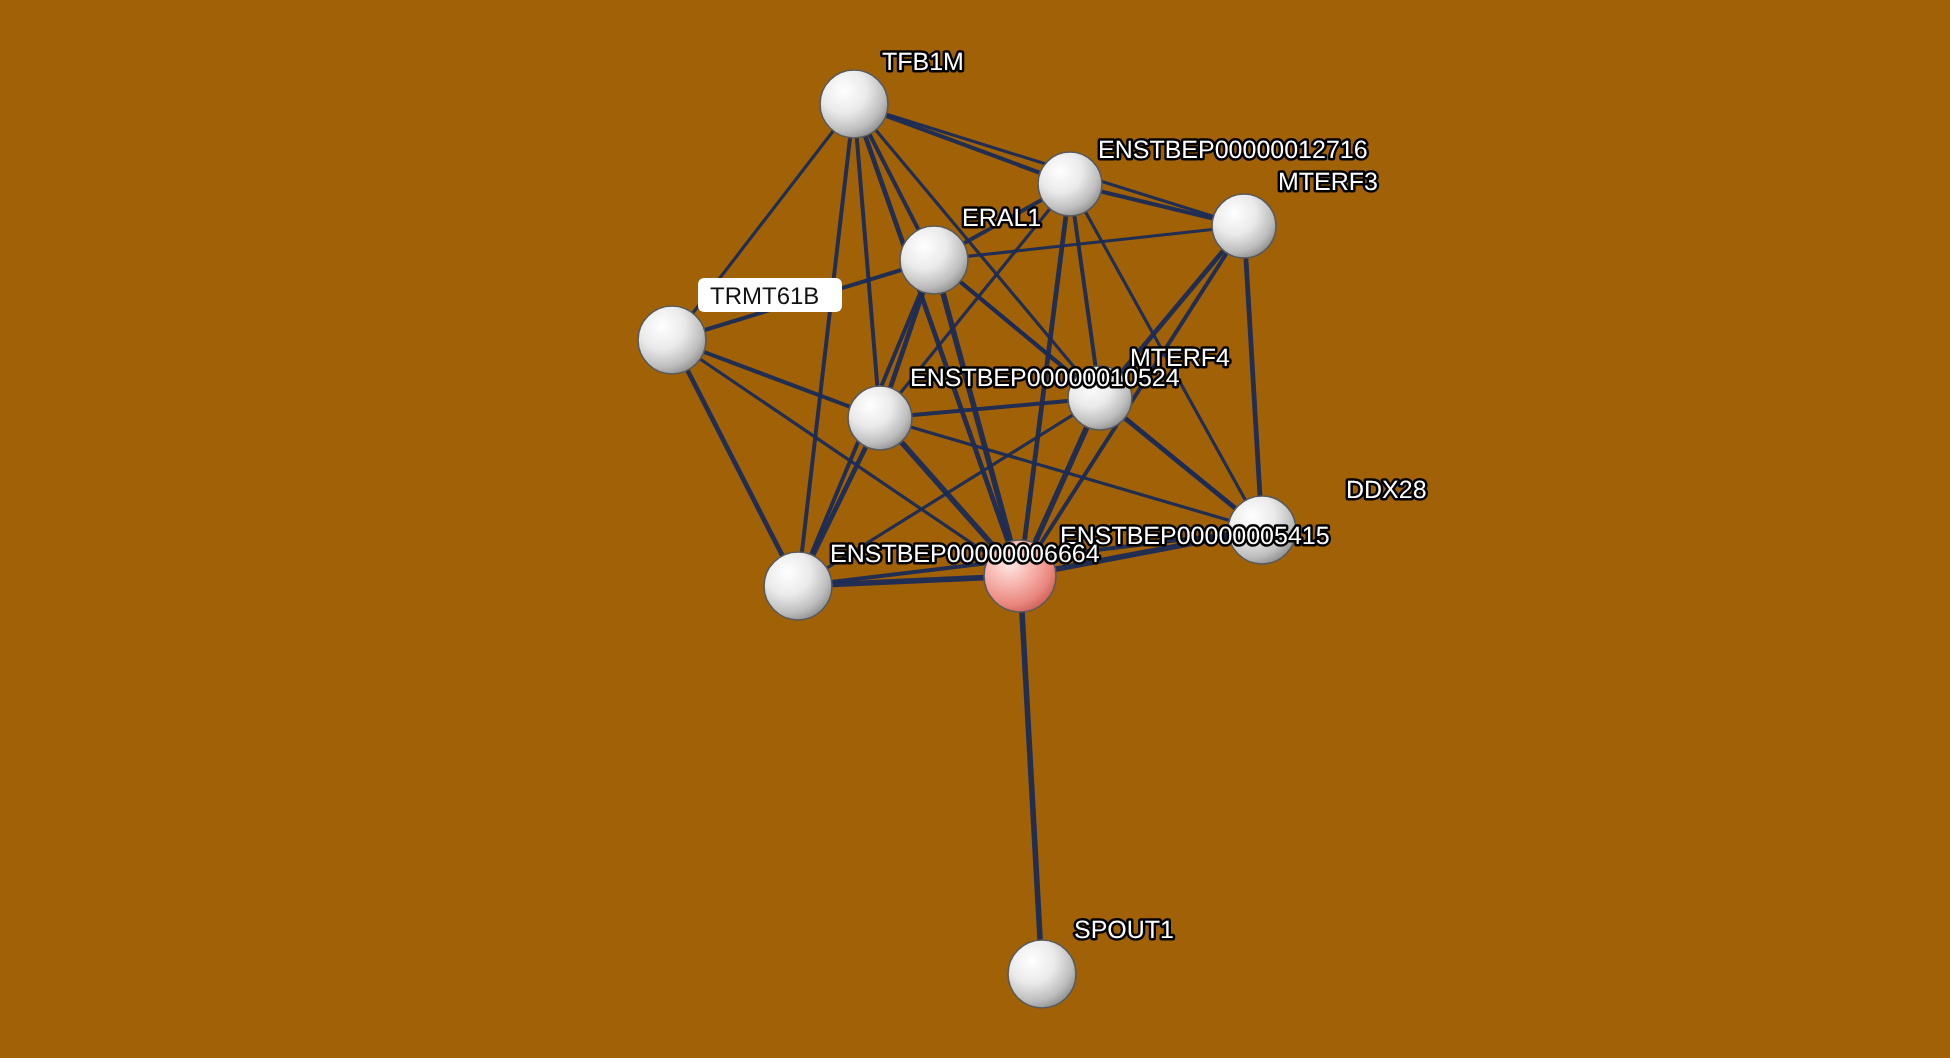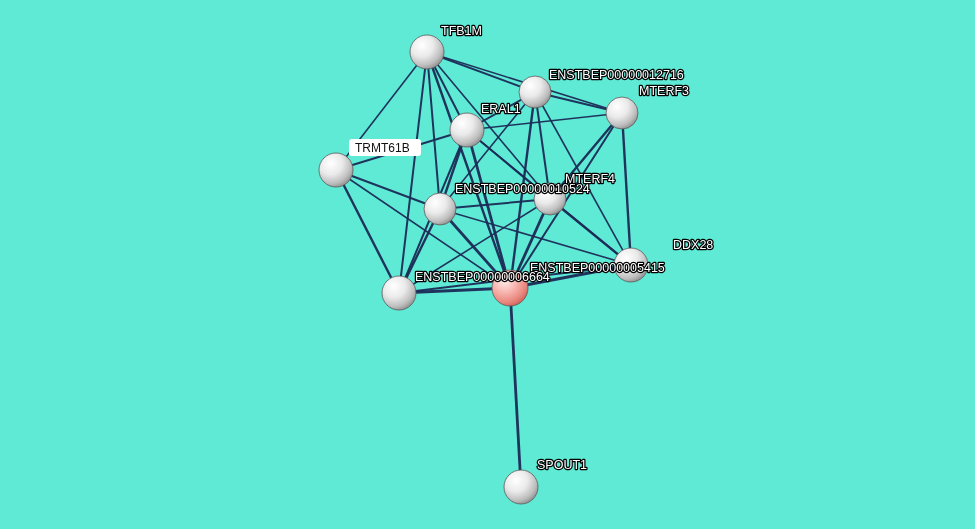--- a/index.html
+++ b/index.html
@@ -4,21 +4,21 @@
 <style>
   html, body {
     margin: 0;
     padding: 0;
     background: #000000;
   }
   #stage {
     position: relative;
     width: 975px;
     height: 529px;
-    background: #5eead4;
+    background: #a16207;
     overflow: hidden;
     font-family: "Liberation Sans", sans-serif;
   }
   svg { display: block; }
   .edge {
     stroke-linecap: round;
     opacity: 0.95;
   }
   .node-ball {
     cursor: pointer;

